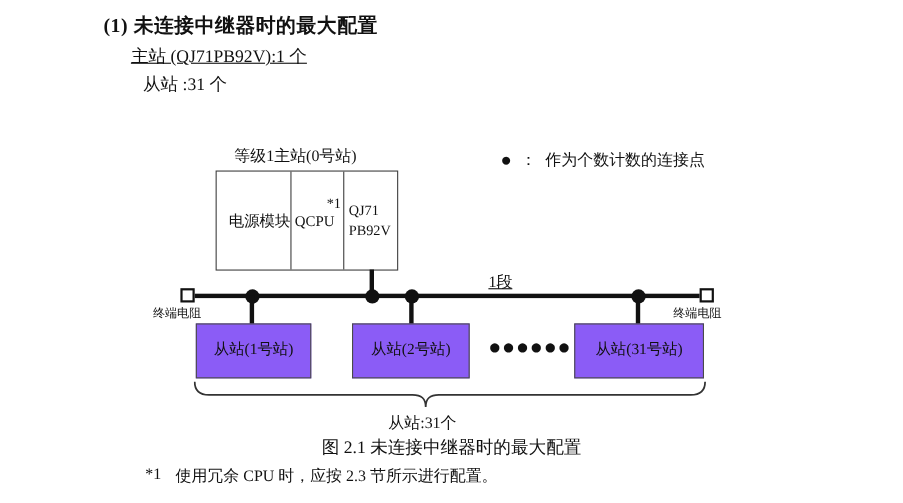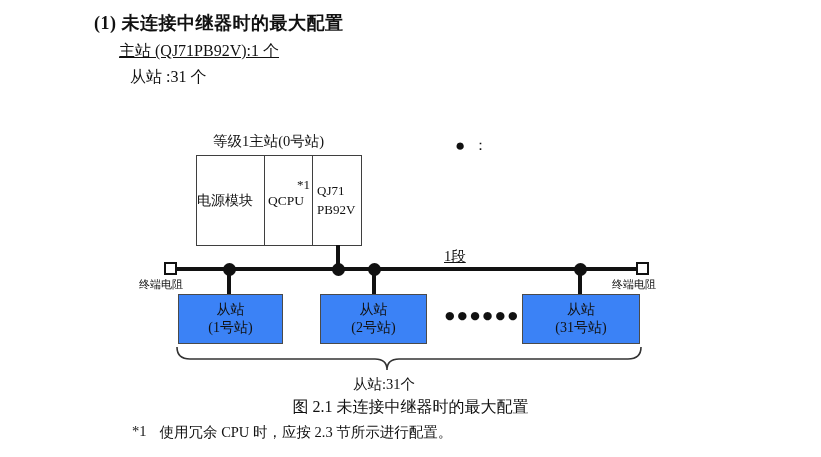--- a/index.html
+++ b/index.html
@@ -20,21 +20,21 @@
   .h-line1{left:119px;top:41px;font-size:16px;text-decoration:underline;}
   .h-line2{left:130px;top:67px;font-size:16px;}
 
   
   .master-label{left:197px;top:132px;font-size:14.5px;margin-left:16px;}
   .master-box{
     left:196px;top:155px;width:166px;height:91px;
     border:1.5px solid #3f3f3f;box-sizing:border-box;
     display:flex;background:#ffffff;
   }
-  .m-cell{box-sizing:border-box;font-size:14px;display:flex;align-items:center;justify-content:flex-start;}
+  .m-cell{box-sizing:border-box;font-size:14px;display:flex;align-items:center;justify-content:flex-end;}
   .m-cell1{flex:0 0 68px;border-right:1.5px solid #3f3f3f;}
   .m-cell2{flex:0 0 48px;border-right:1.5px solid #3f3f3f;position:relative;justify-content:flex-start;padding-left:3px;}
   .m-cell2 .note{position:absolute;top:21px;right:2px;font-size:13px;}
   .m-cell2 .cpu{font-size:13.5px;}
   .m-cell3{flex:1 1 auto;flex-direction:column;align-items:flex-start;justify-content:center;padding-left:4px;font-size:13px;line-height:1.45;}
 
   
   .legend{left:455px;top:136px;display:flex;align-items:center;font-size:14.5px;}
   .legend .sym{font-size:17px;line-height:1;margin-right:8px;}
   .legend .sep{margin-right:8px;}
@@ -54,22 +54,22 @@
   .term-sq{width:9px;height:9px;border:2px solid #111;background:#fff;top:262px;}
   .sq-left{left:164px;}
   .sq-right{left:636px;}
   .term-label{font-size:11px;top:277px;}
   .term-label-left{left:139px;}
   .term-label-right{left:612px;}
   .seg-label{left:444px;top:247px;font-size:14.5px;text-decoration:underline;}
 
   
   .slave-box{
-    top:294px;height:50px;border:1.5px solid #4a4a4a;box-sizing:border-box;background:#3b82f6;
-    display:flex;flex-direction:column;align-items:center;justify-content:center;
+    top:294px;height:50px;border:1.5px solid #4a4a4a;box-sizing:border-box;background:#8b5cf6;
+    display:flex;flex-direction:row;align-items:center;justify-content:center;
     font-size:14px;line-height:1.28;text-align:center;
   }
   .slave1{left:178px;width:105px;}
   .slave2{left:320px;width:107px;}
   .slave3{left:522px;width:118px;}
   .ellipsis{left:445px;top:309px;font-size:11px;letter-spacing:3px;font-family:"DejaVu Sans",sans-serif;}
 
   
   .brace{left:176px;top:347px;}
   .brace-label{left:353px;top:375px;font-size:14.5px;}
@@ -97,20 +97,21 @@
     </div>
     <div class="m-cell m-cell3">
       <span>QJ71</span>
       <span>PB92V</span>
     </div>
   </div>
 
   <div class="abs legend">
     <span class="sym">●</span>
     <span class="sep">：</span>
+    <span class="cn">作为个数计数的连接点</span>
   </div>
 
   <div class="abs vline drop-master"></div>
   <div class="abs busline"></div>
   <div class="abs dot dot1"></div>
   <div class="abs dot dot2"></div>
   <div class="abs dot dot3"></div>
   <div class="abs dot dot4"></div>
   <div class="abs term-sq sq-left"></div>
   <div class="abs term-sq sq-right"></div>

